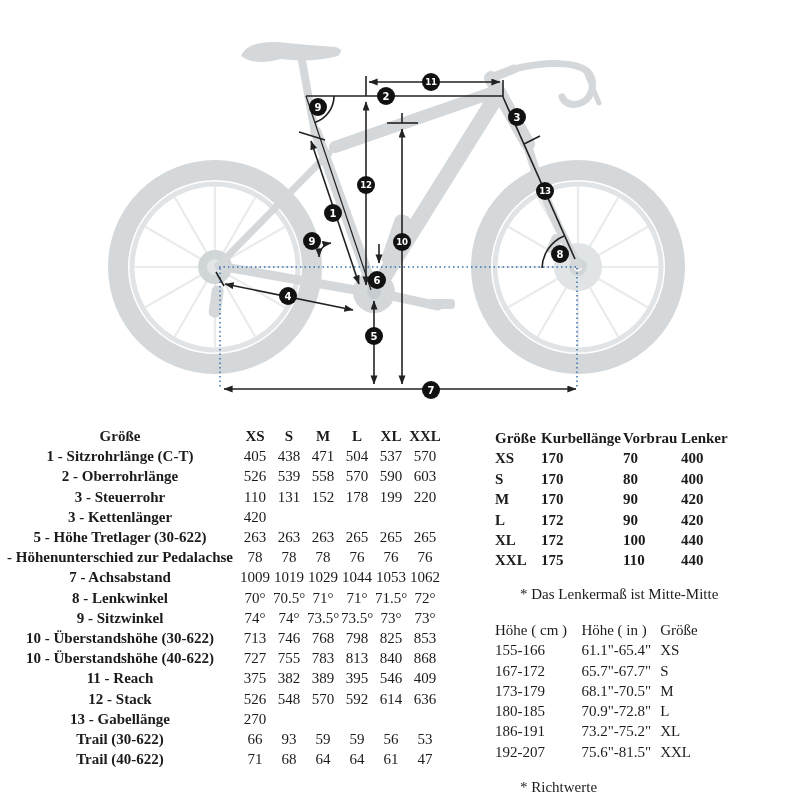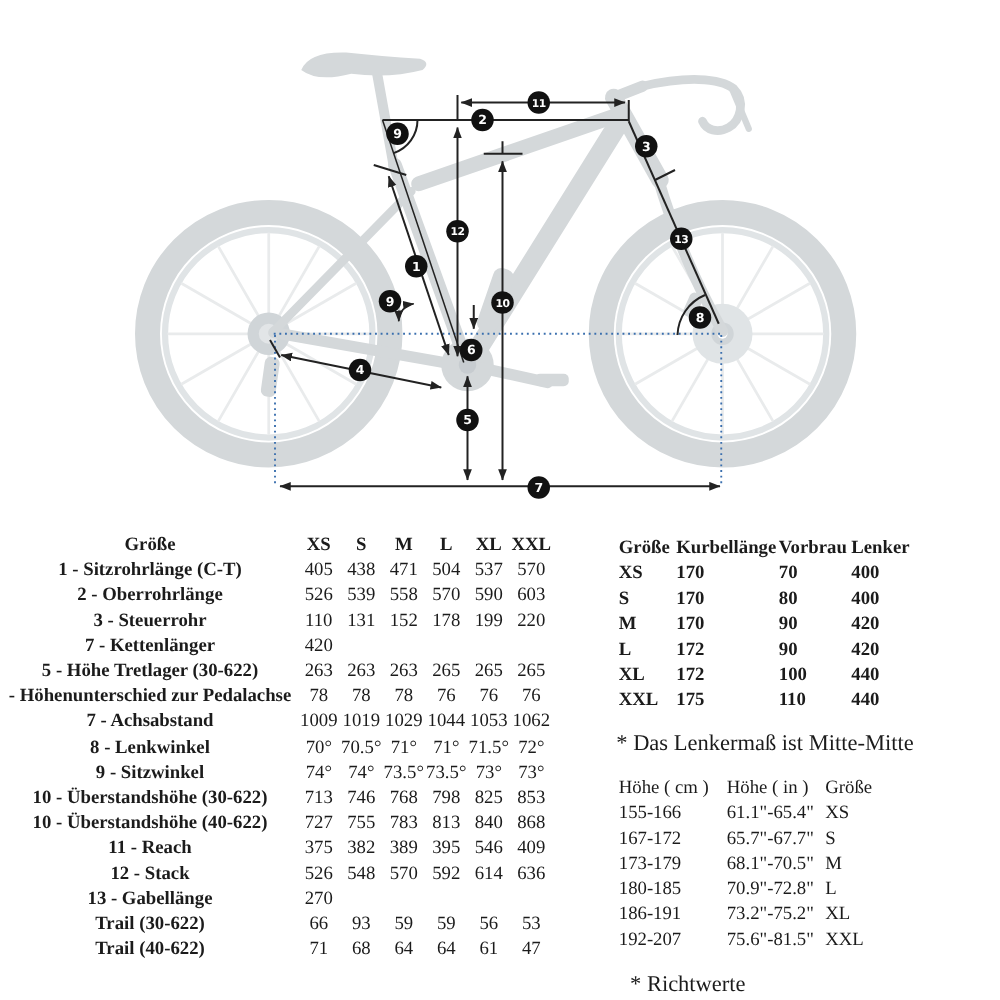--- a/index.html
+++ b/index.html
@@ -16,23 +16,23 @@
 
   .comp-table{position:absolute;left:495px;top:428px;width:246px;font-size:15px;}
   .comp-table th,.comp-table td{height:20.4px;line-height:20.4px;text-align:left;font-weight:bold;}
   .comp-table thead th{font-weight:bold;}
   .comp-table .size{font-weight:bold;}
 
   .size-table{position:absolute;left:495px;top:620px;width:230px;font-size:15px;}
   .size-table th,.size-table td{height:20.3px;line-height:20.3px;text-align:left;font-weight:normal;}
   .size-table thead th{font-weight:normal;}
 
-  .footnote{position:absolute;font-size:18px;line-height:16px;}
+  .footnote{position:absolute;font-size:15px;line-height:16px;margin-left:27px;}
   .fn1{left:493px;top:586px;}
-  .fn2{left:504px;top:779px;}
+  .fn2{left:493px;top:779px;}
 
   .co{font-family:"DejaVu Sans",sans-serif;font-weight:bold;fill:#ffffff;text-anchor:middle;font-size:10px;}
   .co2{font-size:8.6px;letter-spacing:-0.3px;}
 </style>
 </head>
 <body>
 
 <div class="stage">
 
   <svg class="diagram" width="800" height="420" viewBox="0 0 800 420">
@@ -252,21 +252,21 @@
           <td class="lbl">3 - Steuerrohr</td>
           <td>110</td>
           <td>131</td>
           <td>152</td>
           <td>178</td>
           <td>199</td>
           <td>220</td>
         </tr>
 
         <tr>
-          <td class="lbl">7 - Kettenlänger</td>
+          <td class="lbl">3 - Kettenlänger</td>
           <td>420</td>
           <td></td>
           <td></td>
           <td></td>
           <td></td>
           <td></td>
         </tr>
 
         <tr>
           <td class="lbl">5 - Höhe Tretlager (30-622)</td>

